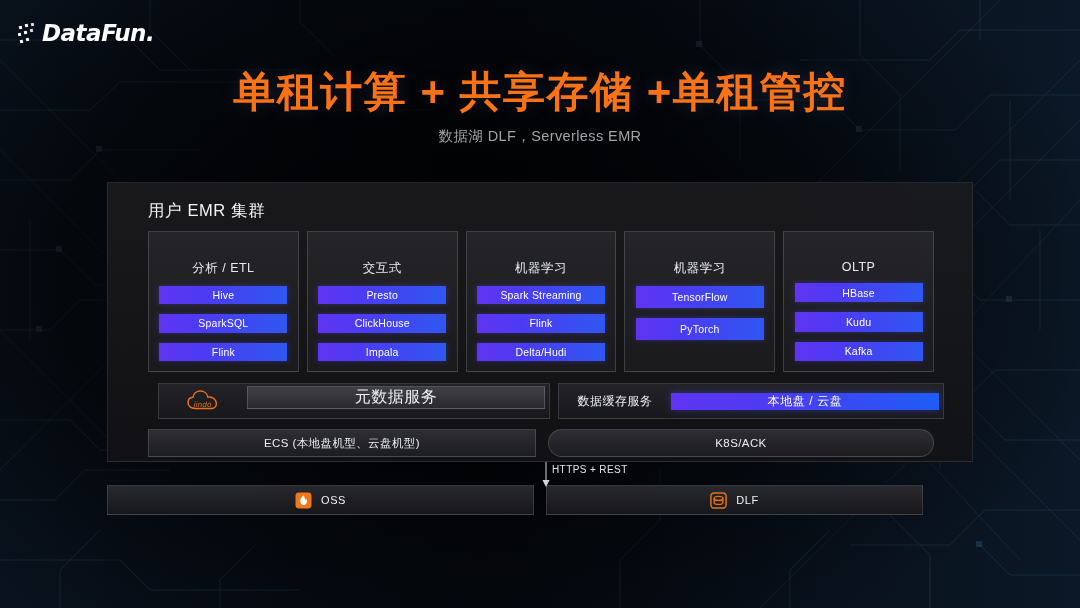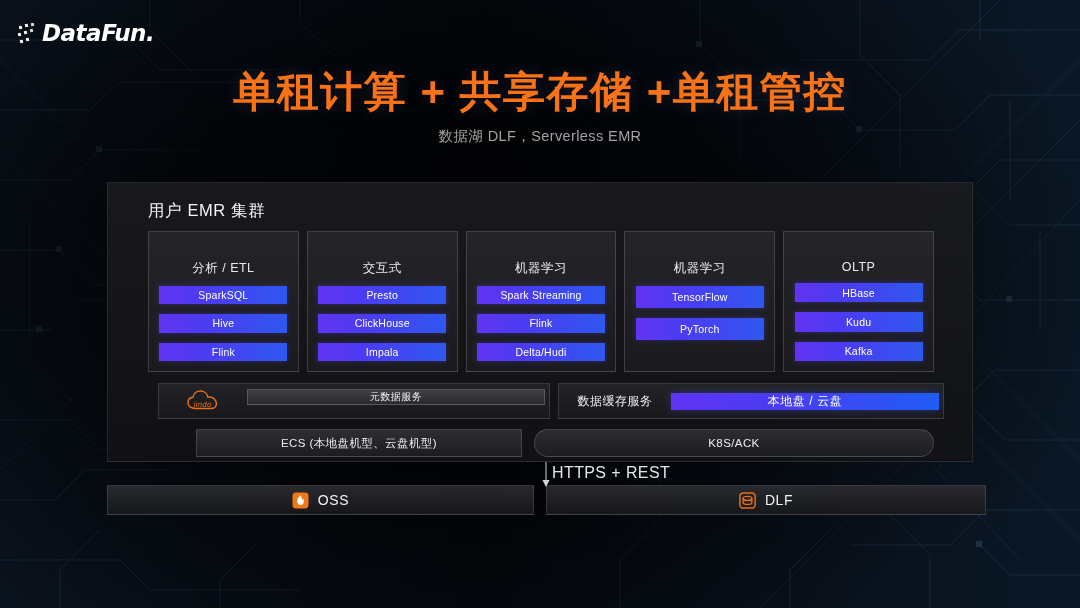--- a/index.html
+++ b/index.html
@@ -172,21 +172,21 @@
   }
   .svc-box {
     flex: 1 1 auto;
     margin: 4px 4px 12px 0;
     background: linear-gradient(180deg, rgba(68,68,74,0.85) 0%, rgba(44,44,50,0.85) 100%);
     border: 1px solid rgba(150,155,165,0.35);
     box-sizing: border-box;
     display: flex;
     align-items: center;
     justify-content: center;
-    font-size: 10px;
+    font-size: 16px;
     color: #eef0f4;
     letter-spacing: 0.5px;
   }
   #svc-right .svc-label {
     width: 112px;
     flex: none;
     display: flex;
     align-items: center;
     justify-content: center;
     font-size: 12px;
@@ -221,58 +221,58 @@
     background: linear-gradient(180deg, rgba(50,50,56,0.85) 0%, rgba(30,30,35,0.85) 100%);
     border: 1px solid rgba(140,145,155,0.30);
     box-sizing: border-box;
     display: flex;
     align-items: center;
     justify-content: center;
     font-size: 11.5px;
     color: #eceef2;
     letter-spacing: 0.4px;
   }
-  #infra-ecs { width: 326px; margin-left: 48px; }
+  #infra-ecs { width: 388px; }
   #infra-k8s { flex: 1 1 auto; border-radius: 14px; }
 
   
   #connector {
     position: absolute;
     left: 540px;
     top: 462px;
     z-index: 6;
   }
   #connector-label {
     position: absolute;
     left: 552px;
     top: 464px;
-    font-size: 16px;
+    font-size: 10px;
     color: #e3e5ea;
     letter-spacing: 0.4px;
     z-index: 6;
   }
 
   
   .storage-bar {
     position: absolute;
     top: 485px;
     height: 30px;
     background: linear-gradient(180deg, rgba(44,44,48,0.92) 0%, rgba(24,24,28,0.92) 100%);
     border: 1px solid rgba(130,135,145,0.28);
     box-sizing: border-box;
     display: flex;
     align-items: center;
     justify-content: center;
     gap: 9px;
     z-index: 4;
   }
   #bar-oss { left: 107px; width: 427px; }
-  #bar-dlf { left: 546px; width: 440px; }
+  #bar-dlf { left: 546px; width: 377px; }
   .storage-label {
-    font-size: 14px;
+    font-size: 11px;
     color: #f0f2f6;
     letter-spacing: 0.6px;
   }
 </style>
 </head>
 <body>
 
 <div id="slide">
 
   <svg id="bg-pattern" viewBox="0 0 1080 608" preserveAspectRatio="none">
@@ -362,22 +362,22 @@
     <div id="title">单租计算 + 共享存储 +单租管控</div>
     <div id="subtitle">数据湖 DLF，Serverless EMR</div>
   </div>
 
   <div id="emr-panel">
     <div id="emr-title">用户 EMR 集群</div>
 
     <div id="columns">
         <div class="column">
           <div class="column-title">分析 / ETL</div>
+          <div class="chip">Hive</div>
           <div class="chip">SparkSQL</div>
-          <div class="chip">Hive</div>
           <div class="chip">Flink</div>
         </div>
         <div class="column">
           <div class="column-title">交互式</div>
           <div class="chip">Presto</div>
           <div class="chip">ClickHouse</div>
           <div class="chip">Impala</div>
         </div>
         <div class="column">
           <div class="column-title">机器学习</div>

